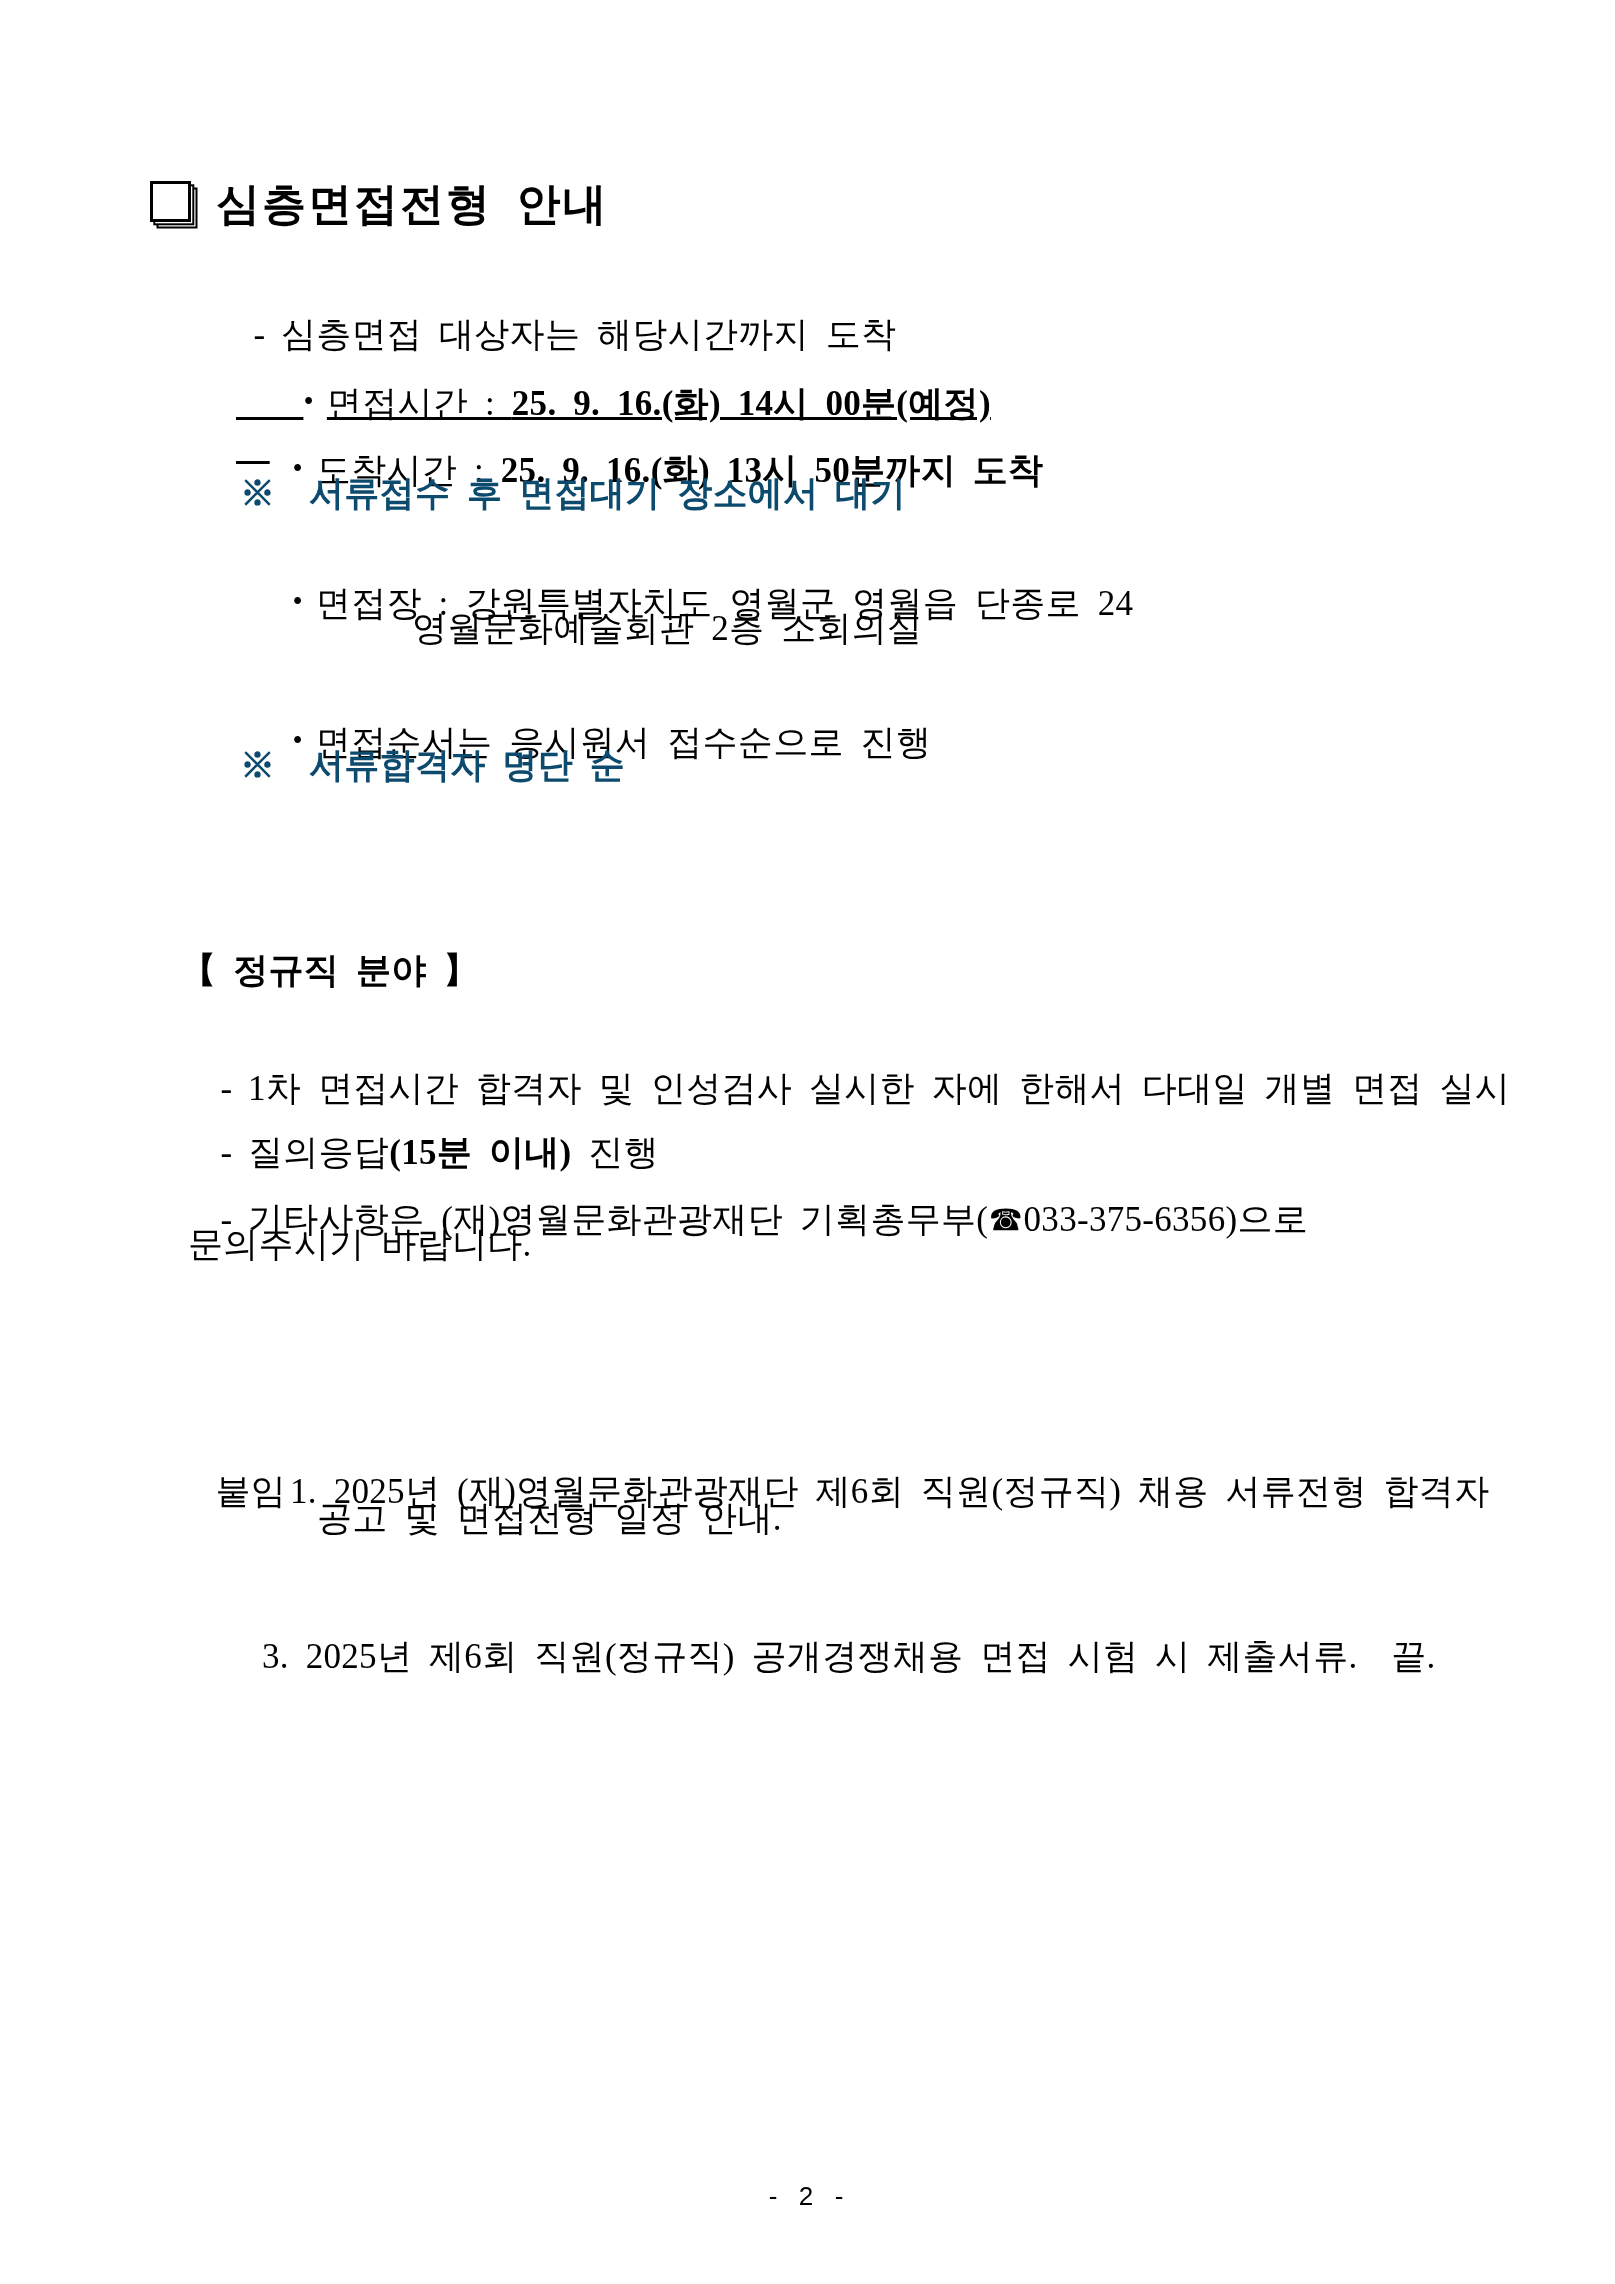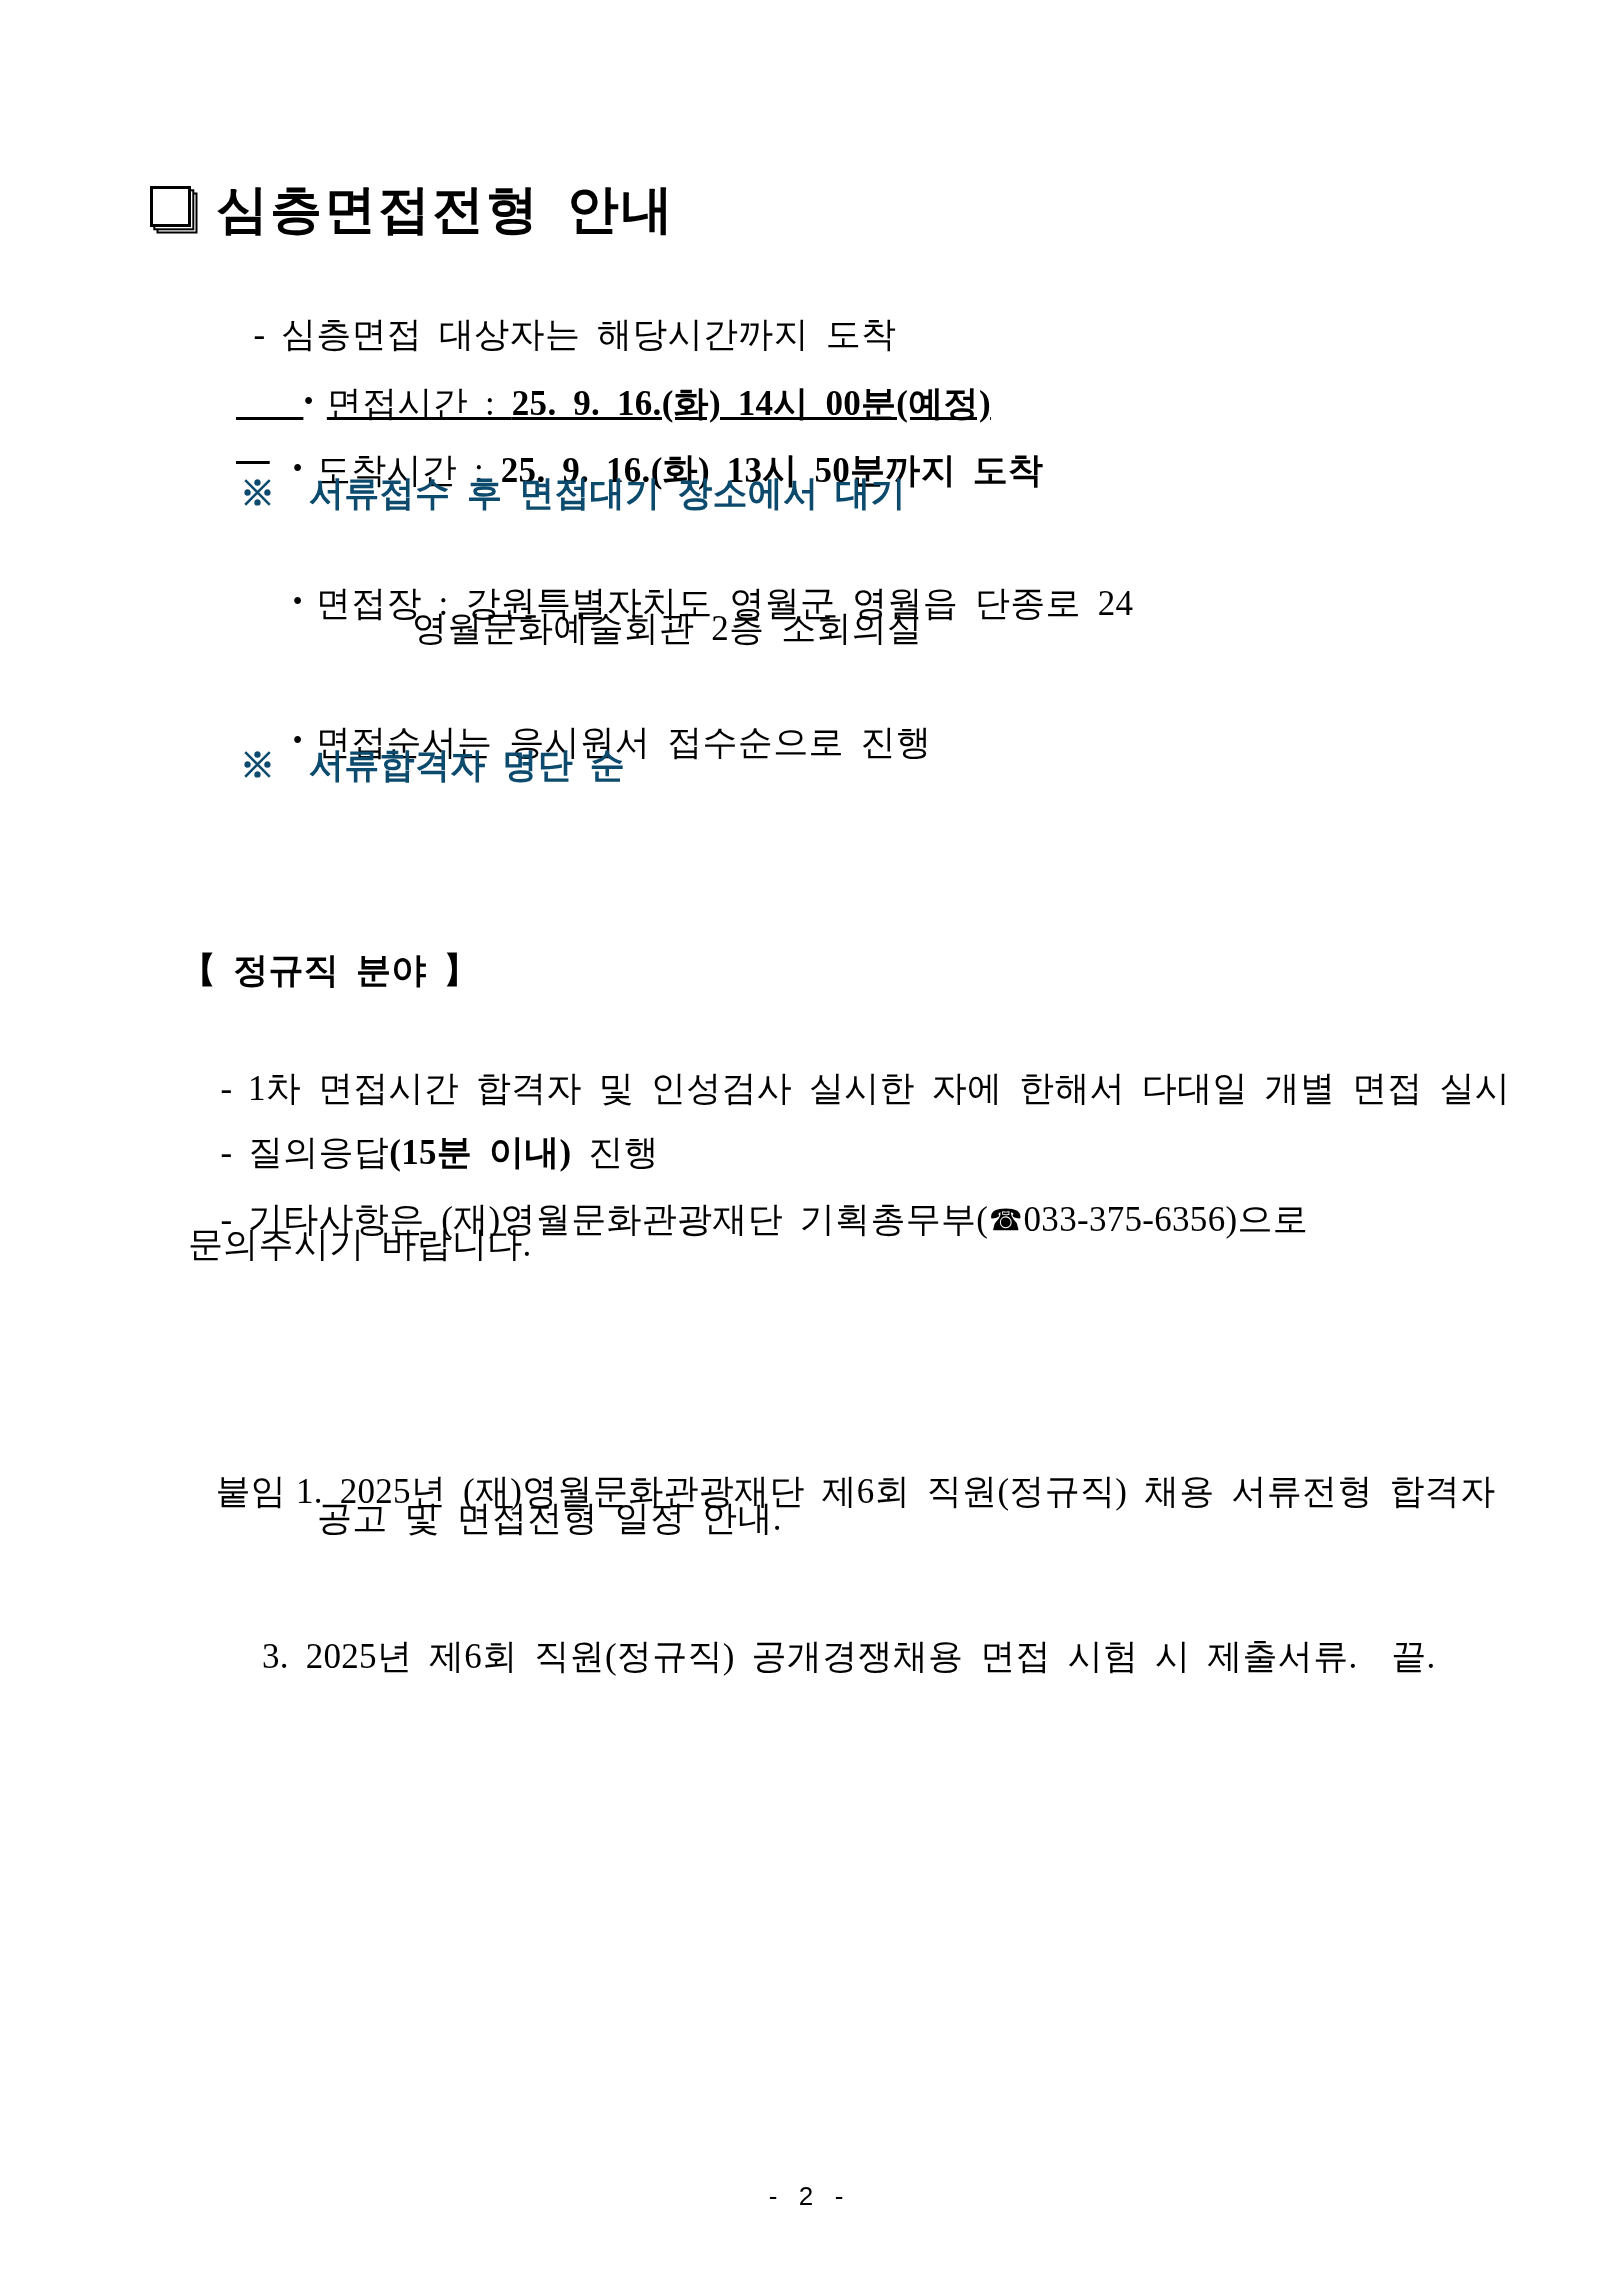--- a/index.html
+++ b/index.html
@@ -22,21 +22,21 @@
   }
   .b { font-weight: bold; }
   .blue { color: #0c4a6e; font-weight: bold; }
   .heading {
     position: absolute;
     left: 150px;
     top: 175px;
     display: flex;
     align-items: center;
     font-family: "Liberation Sans", "DejaVu Sans", sans-serif;
-    font-size: 52px;
+    font-size: 44px;
     font-weight: 800;
     letter-spacing: 2px;
     word-spacing: 10.4px;
     white-space: pre;
   }
   .sq-icon {
     display: inline-block;
     width: 35px;
     height: 35px;
     background: #ffffff;
@@ -44,21 +44,21 @@
     margin-right: 25px;
     margin-bottom: 6.5px;
     box-shadow:
       3.3px 3.3px 0 -2px #ffffff,
       3.3px 3.3px 0 0 #000000,
       6.5px 6.5px 0 -2px #ffffff,
       6.5px 6.5px 0 0 #000000;
   }
   .dash { display: inline-block; margin-right: 15.6px; }
   .blt  { display: inline-block; margin-right: 13px; font-size: 29px; vertical-align: 3.9px; }
-  .att-label { display: inline-block; margin-right: 10px; }
+  .att-label { display: inline-block; margin-right: 4px; }
   .footer {
     position: absolute;
     left: 0;
     width: 100%;
     top: 2181px;
     text-align: center;
     font-family: "Liberation Sans", "DejaVu Sans", sans-serif;
     font-size: 26px;
     letter-spacing: 3.9px;
     word-spacing: 6.5px;

